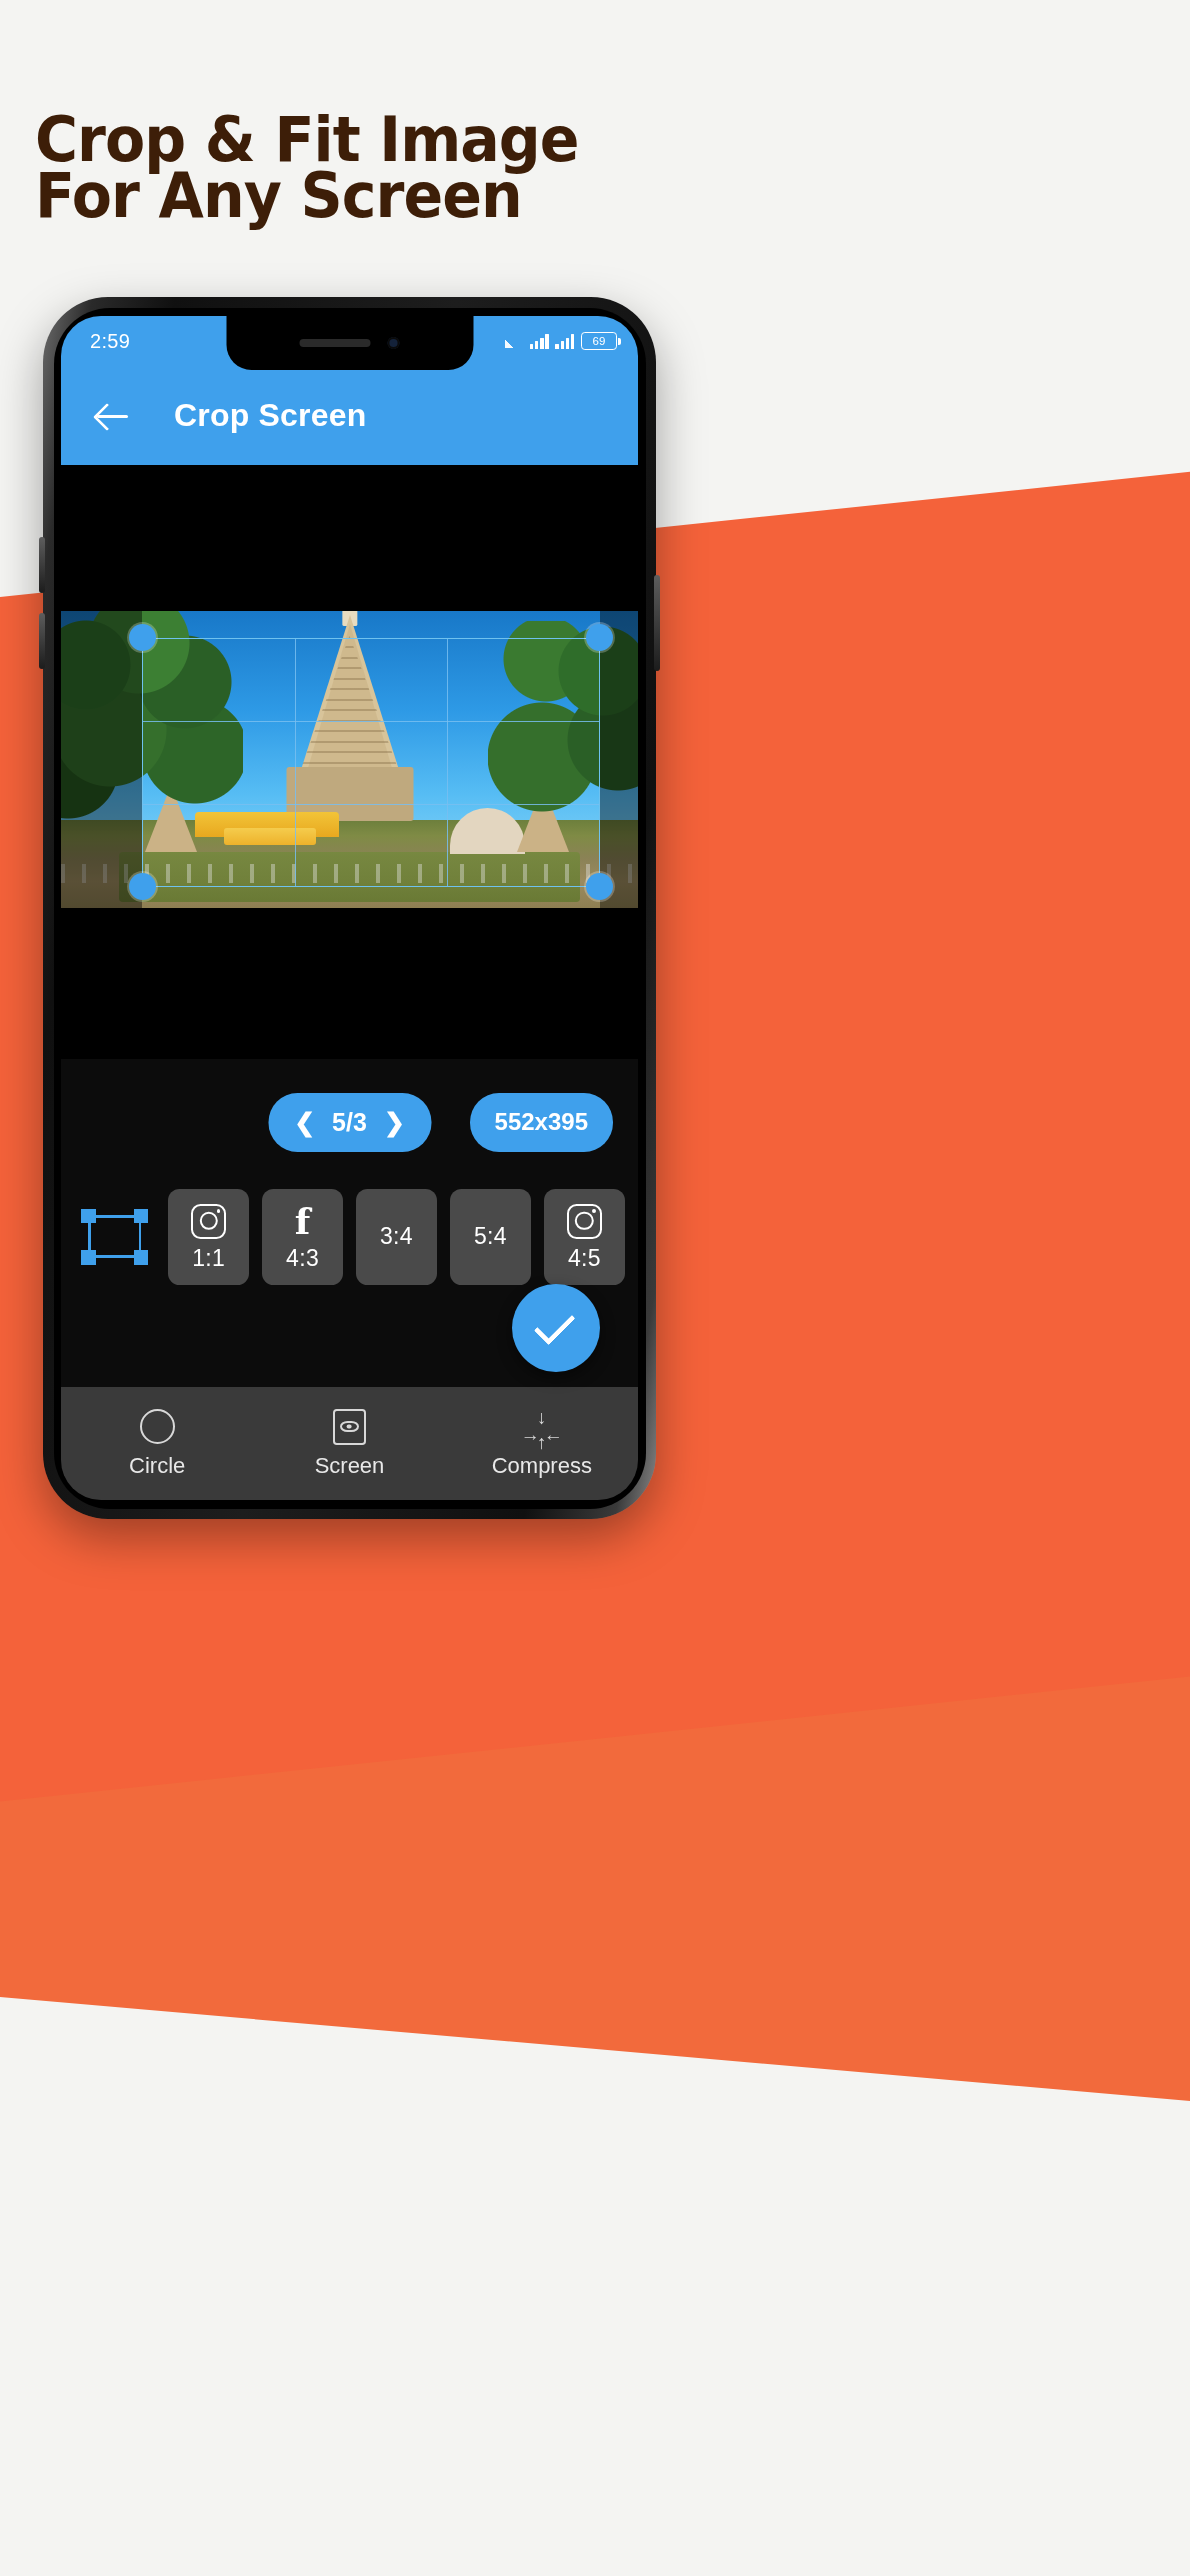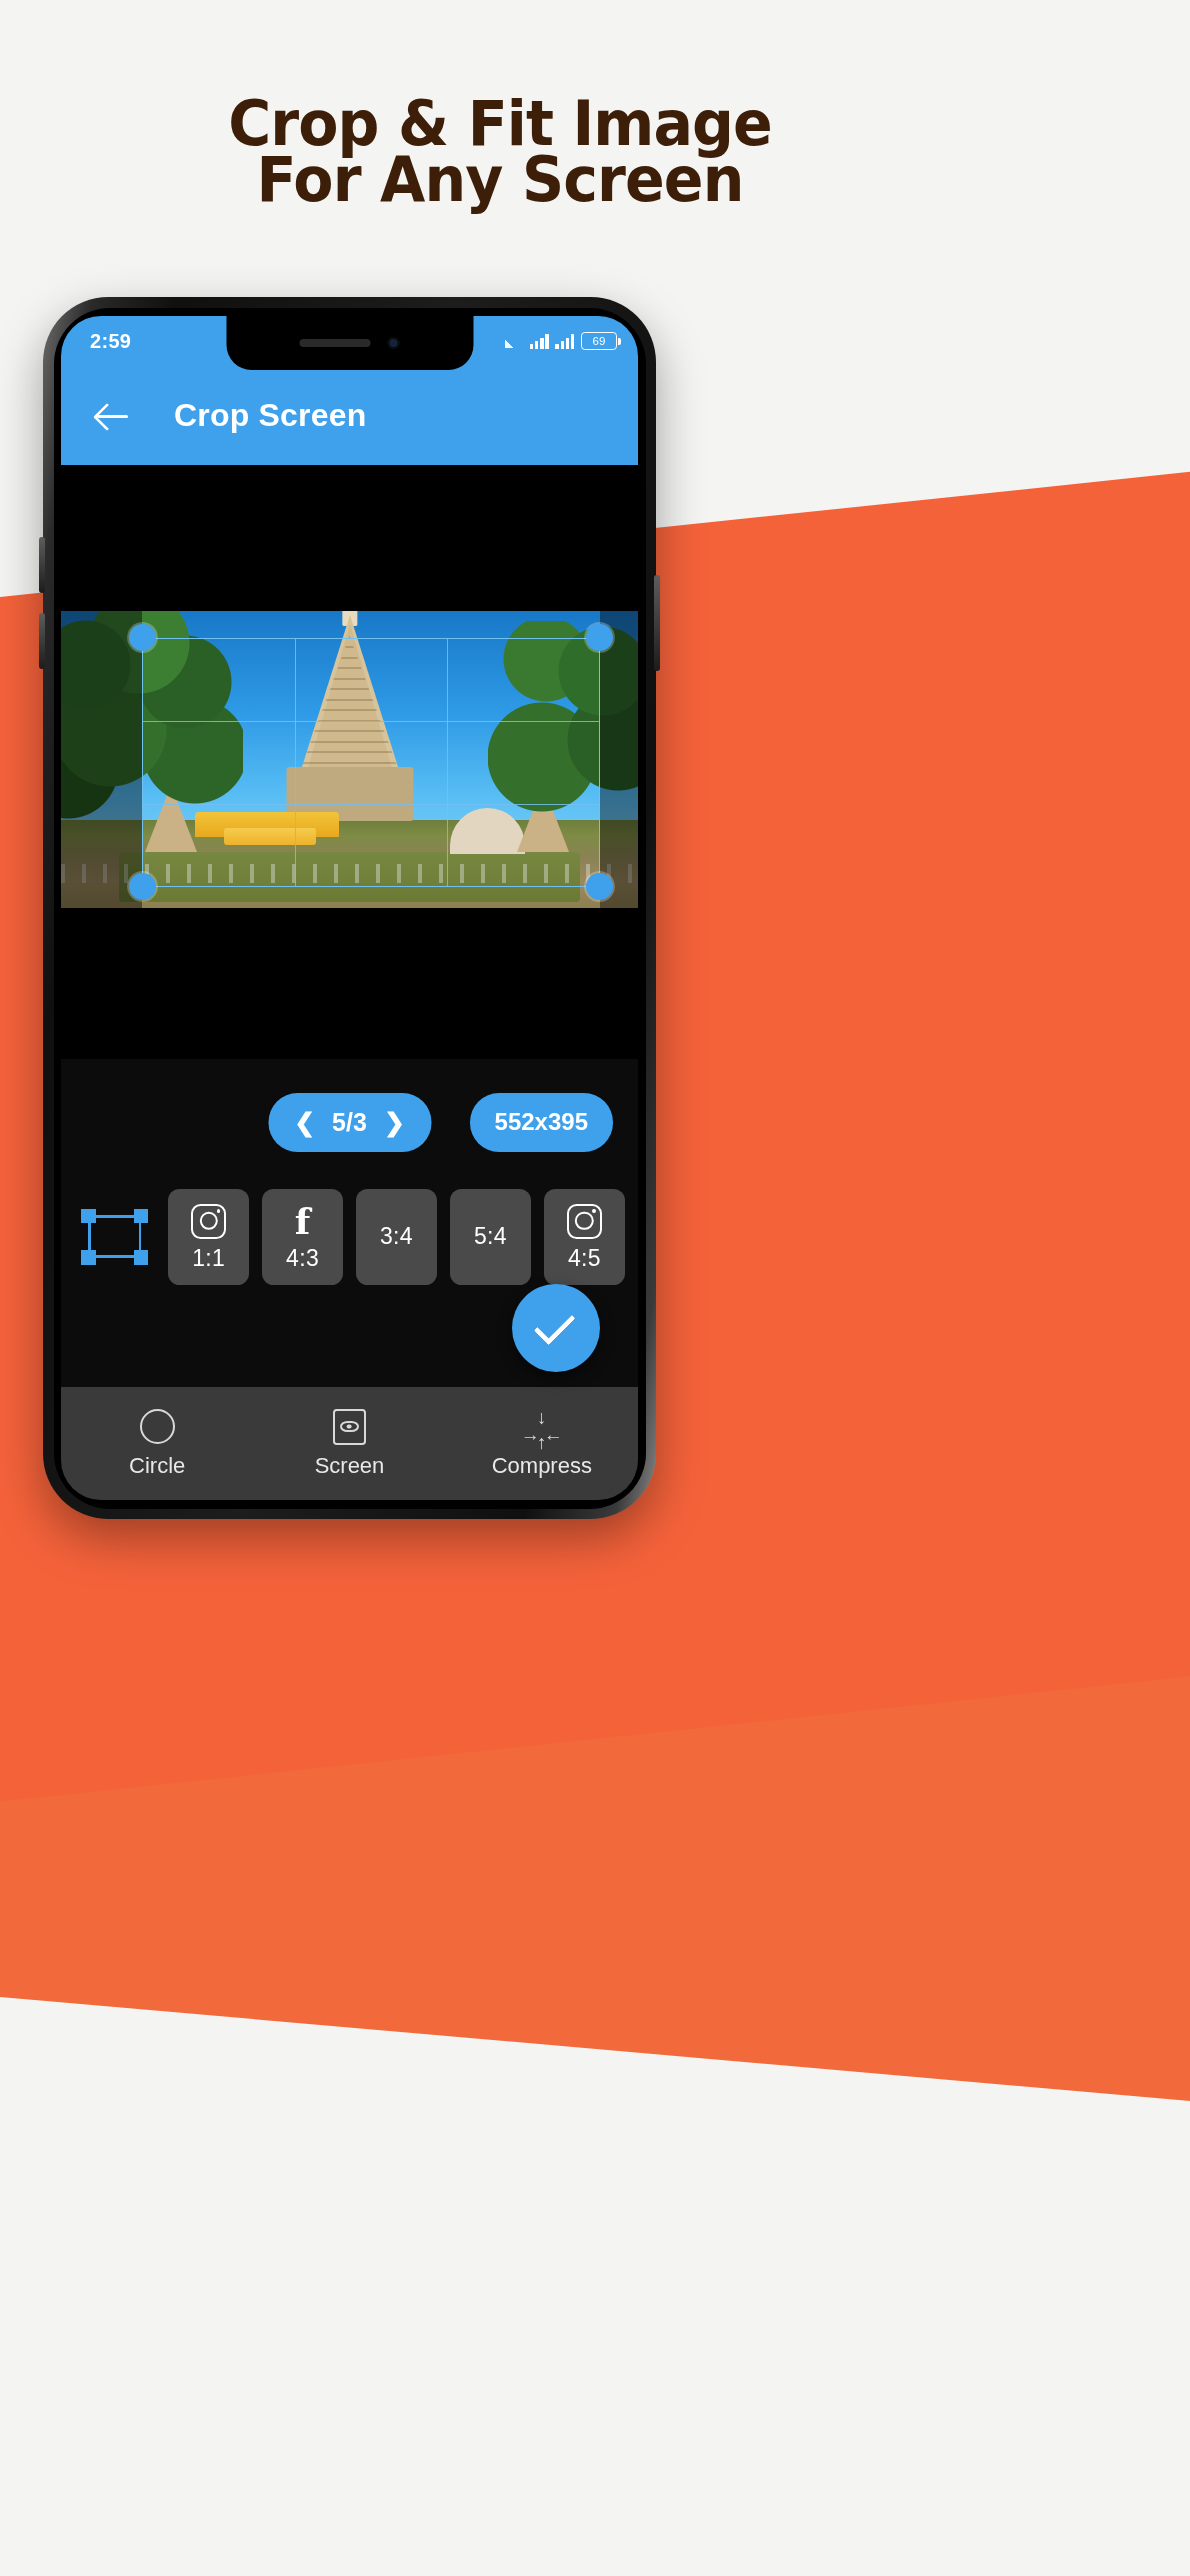--- a/index.html
+++ b/index.html
@@ -26,23 +26,22 @@
     width:1629px; height:1342px;
     background:#f26a3c;
     transform:rotate(5deg);
     transform-origin:left top;
     z-index:0;
   }
 
   
   #headline {
     position:absolute;
-    left:0; top:96px;
+    left:0; top:112px;
     width:1000px;
-    text-align:center;
     z-index:5;
   }
   #headline .line {
     display:block;
     color:#3d1e08;
     font-weight:bold;
     font-size:63px;
     line-height:56px;
     letter-spacing:-1px;
     font-family:"DejaVu Sans", sans-serif;
@@ -88,21 +87,21 @@
     position:absolute; left:0; top:0; right:0; height:149px;
     background:#3fa0ec;
     z-index:3;
   }
   .statusbar {
     position:absolute; left:0; top:0; right:0; height:50px;
     display:flex; align-items:center; justify-content:space-between;
     padding:0 21px 0 29px;
     color:#fff; font-size:19px; z-index:4;
   }
-  .status-left { font-size:20px; letter-spacing:0.3px;font-weight:bold; }
+  .status-left { font-size:20px; letter-spacing:0.3px; }
   .status-right { display:flex; align-items:center; gap:6.7px; }
   .ic-wifi {
     width:18px; height:14.4px;
     background:
       conic-gradient(from 225deg at 50% 100%, #fff 0 90deg, transparent 90deg);
     opacity:.95;
     position:relative;
   }
   .sig { display:flex; align-items:flex-end; gap:1.9px; height:15.3px; }
   .sig i { display:block; width:3.3px; background:#fff; border-radius:0.5px; }

